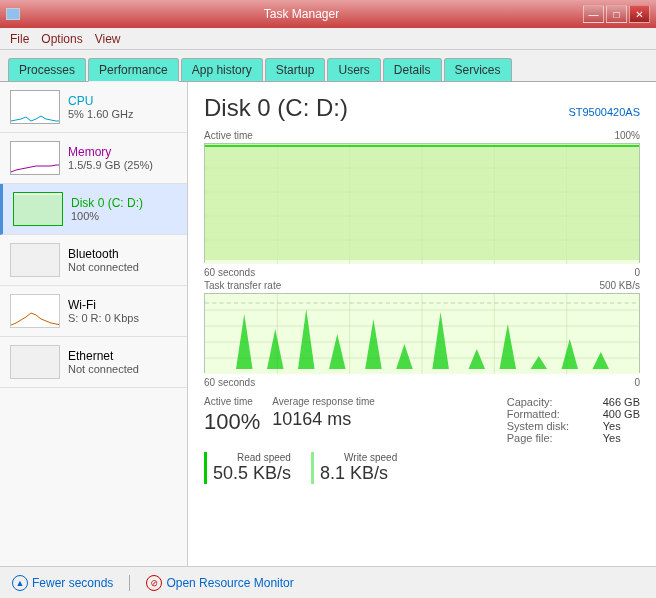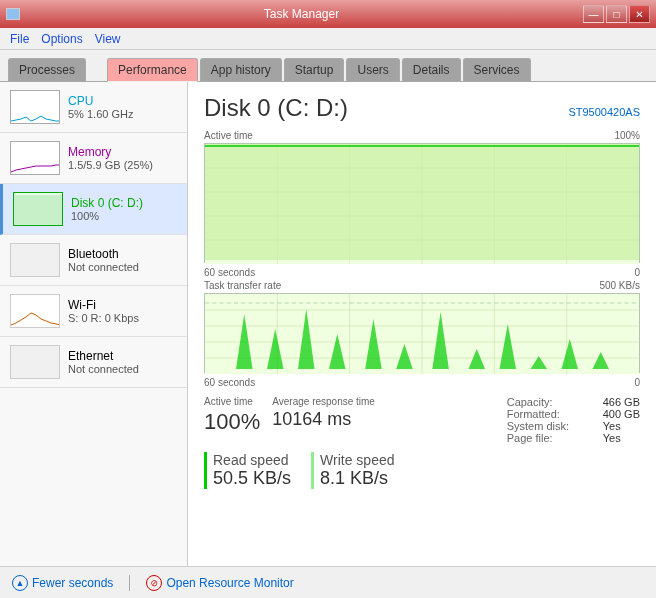--- a/index.html
+++ b/index.html
@@ -19,33 +19,33 @@
       background: linear-gradient(to bottom, #e0a0a0, #c05050);
       color: white; font-size: 10px; cursor: pointer; display: flex; align-items: center; justify-content: center;
     }
     .title-btn.close { background: linear-gradient(to bottom, #e05050, #a02020); }
 
     
     .menu-bar {
       background: #f0f0f0; border-bottom: 1px solid #ccc;
       display: flex; align-items: center; padding: 2px 4px; height: 22px;
     }
-    .menu-item { padding: 2px 6px; cursor: pointer; font-size: 12px; color: #1d4ed8; }
+    .menu-item { padding: 2px 6px; cursor: pointer; font-size: 12px; color: #7f1d1d; }
 
     
     .tab-bar {
       background: #f0f0f0; display: flex; align-items: flex-end;
       padding: 4px 8px 0; border-bottom: 1px solid #aaa; height: 32px;
     }
     .tab {
       padding: 4px 10px; border: 1px solid #aaa; border-bottom: none;
-      background: #a3a3a3; cursor: pointer; font-size: 12px; margin-right: 2px;
+      background: #5eead4; cursor: pointer; font-size: 12px; margin-right: 2px;
       border-radius: 3px 3px 0 0; color: #333;
     }
-    .tab.active { background: #fca5a5; border-bottom: 1px solid #f0f0f0; margin-bottom: -1px; font-weight: 500; margin-left: 19px; }
+    .tab.active { background: #5eead4; border-bottom: 1px solid #f0f0f0; margin-bottom: -1px; font-weight: 500; }
 
     
     .main { display: flex; height: calc(598px - 28px - 22px - 32px - 32px); }
 
     
     .left-panel { width: 188px; background: #f8f8f8; border-right: 1px solid #ccc; overflow-y: auto; }
     .left-item {
       display: flex; align-items: center; padding: 8px 10px; cursor: pointer;
       border-bottom: 1px solid #e0e0e0; gap: 8px;
     }
@@ -81,21 +81,21 @@
     .chart-active { height: 120px; }
     .chart-transfer { height: 80px; }
     .stat-block { }
     .stat-label { font-size: 10px; color: #666; margin-bottom: 2px; }
     .stat-value { font-size: 22px; font-weight: 300; color: #333; }
     .stat-value.medium { font-size: 18px; }
 
     .speed-row { display: flex; gap: 20px; margin-top: 8px; }
     .speed-block { border-left: 3px solid #00cc00; padding-left: 6px; }
     .speed-block.write { border-left-color: #90ee90; }
-    .speed-label { font-size: 14px; color: #555; }
+    .speed-label { font-size: 10px; color: #555; margin-left: 24px; }
     .speed-value { font-size: 18px; font-weight: 300; color: #333; }
 
     .info-block { margin-left: auto; }
     .info-row { font-size: 11px; color: #333; display: flex; gap: 6px; }
     .info-key { color: #666; min-width: 90px; }
     .info-val { font-weight: 500; }
 
     
     .bottom-bar {
       height: 32px; background: #f0f0f0; border-top: 1px solid #ccc;

